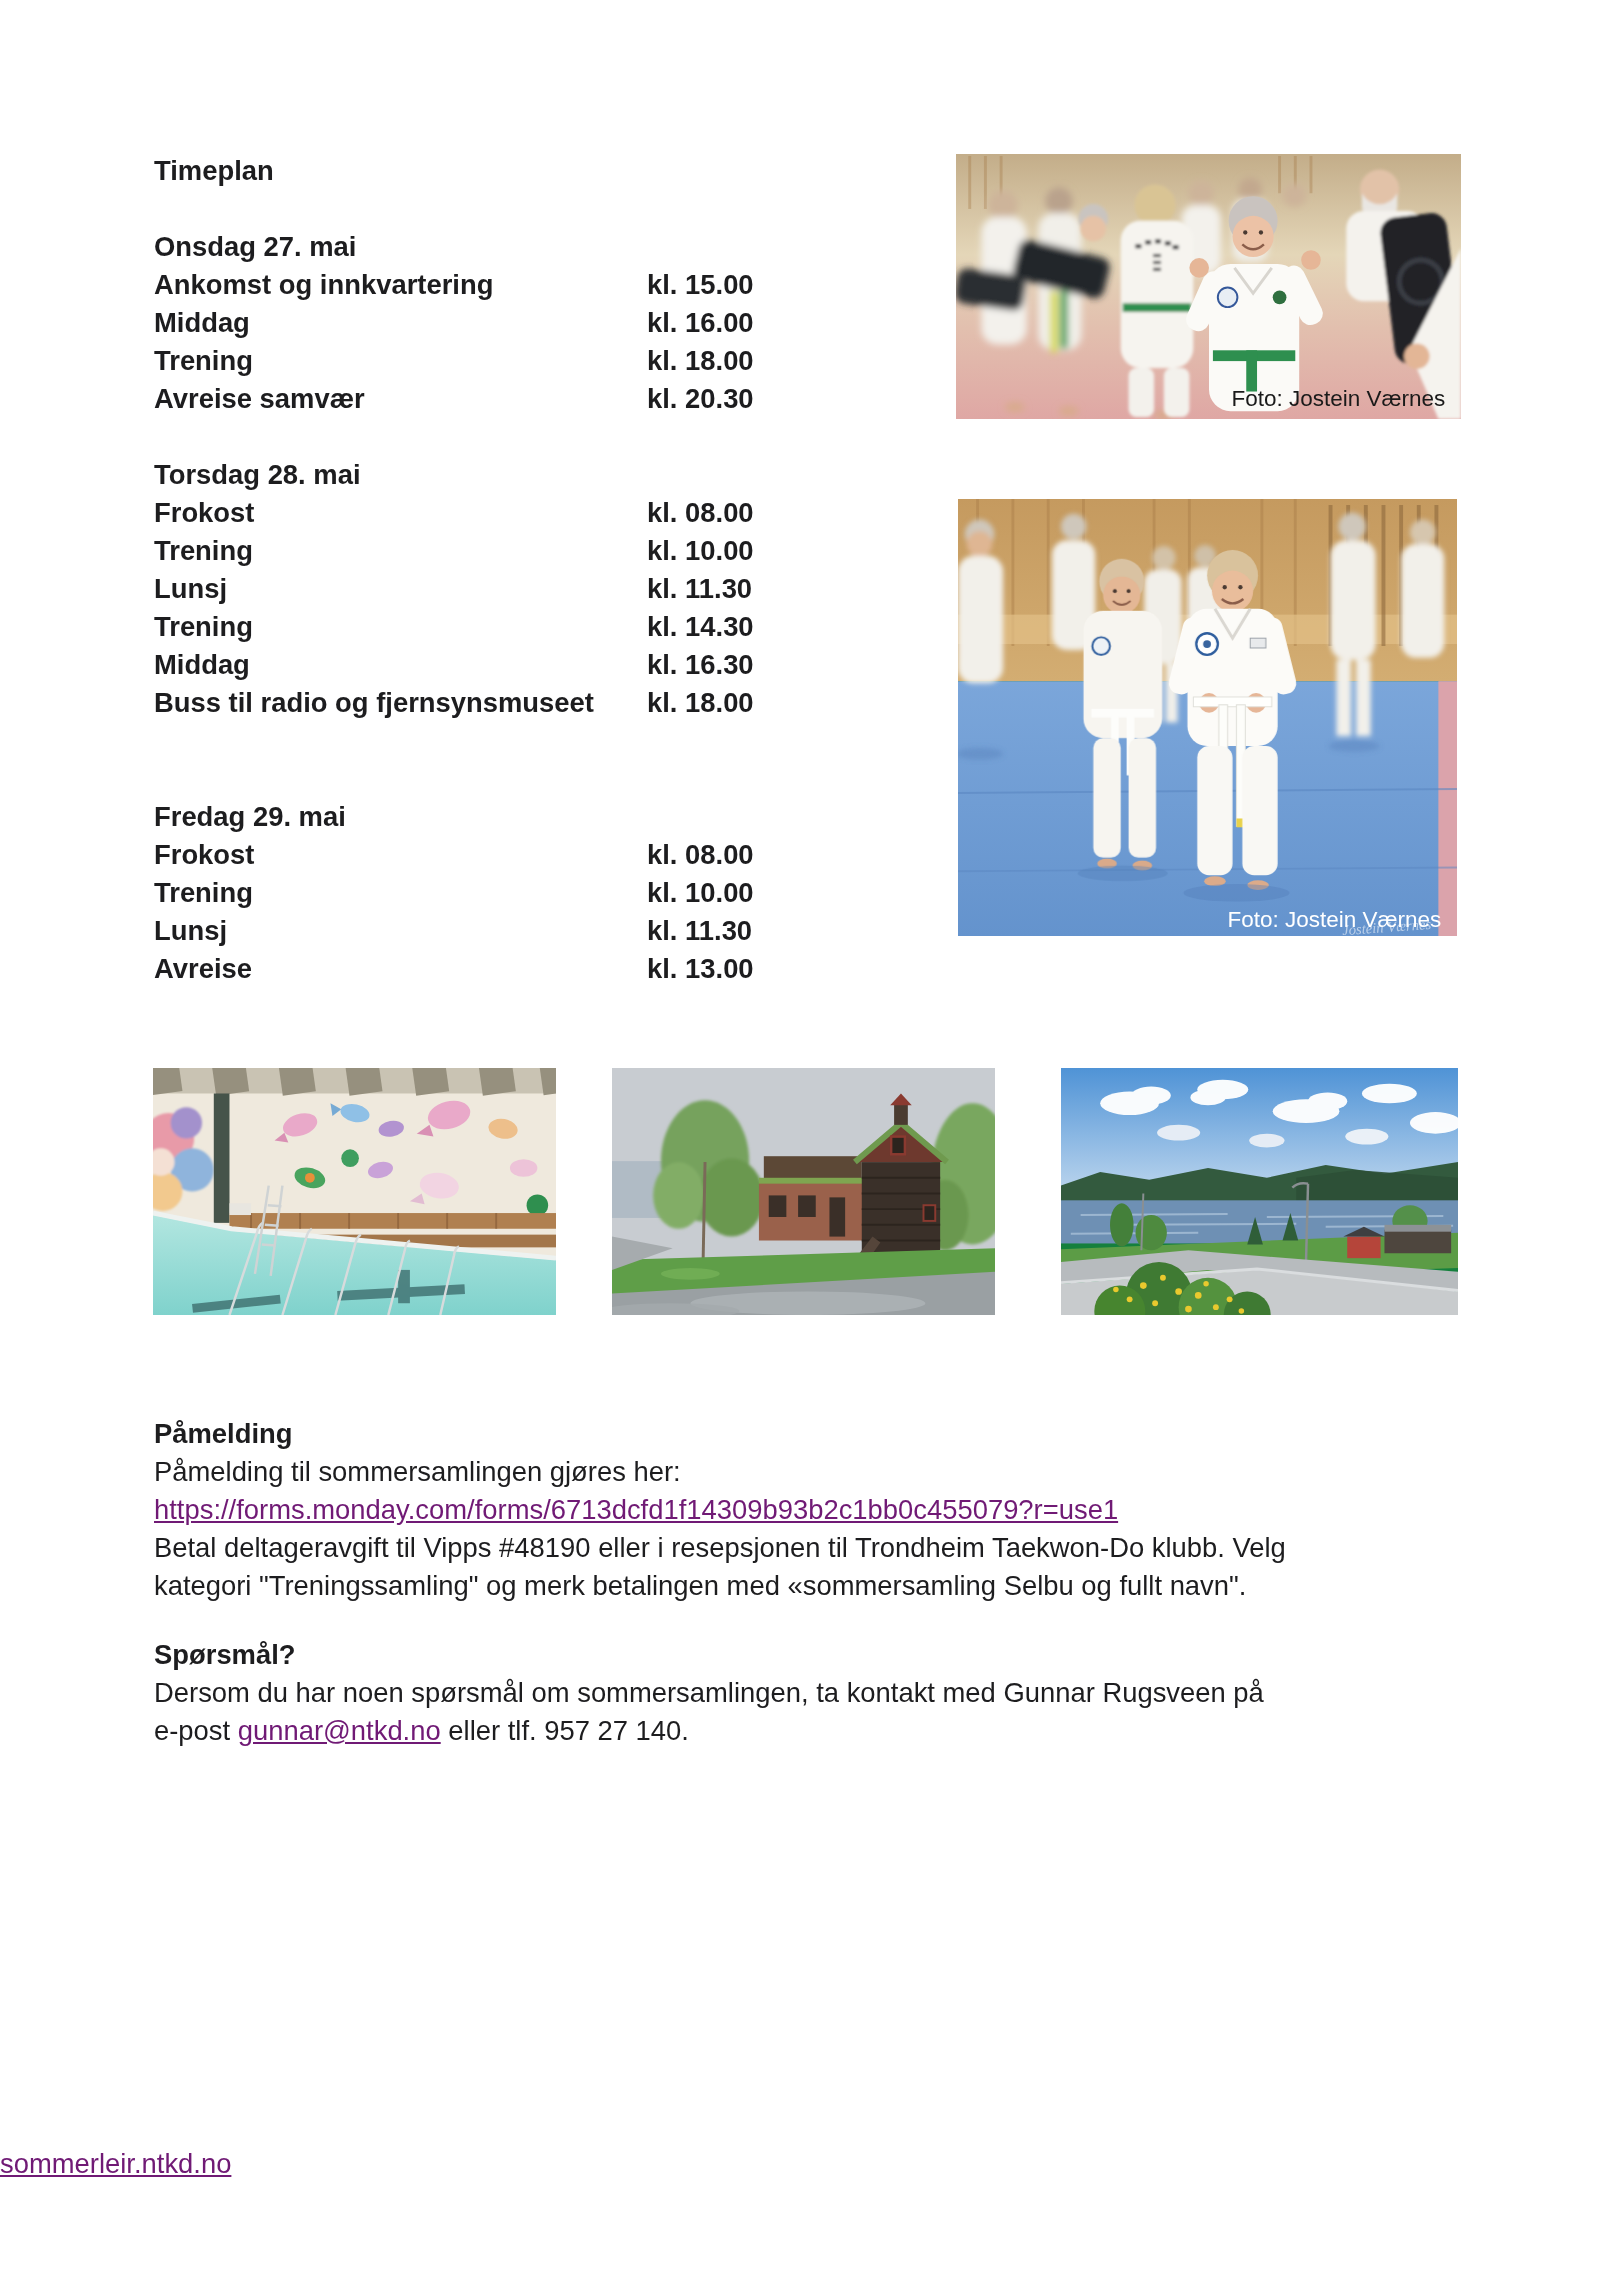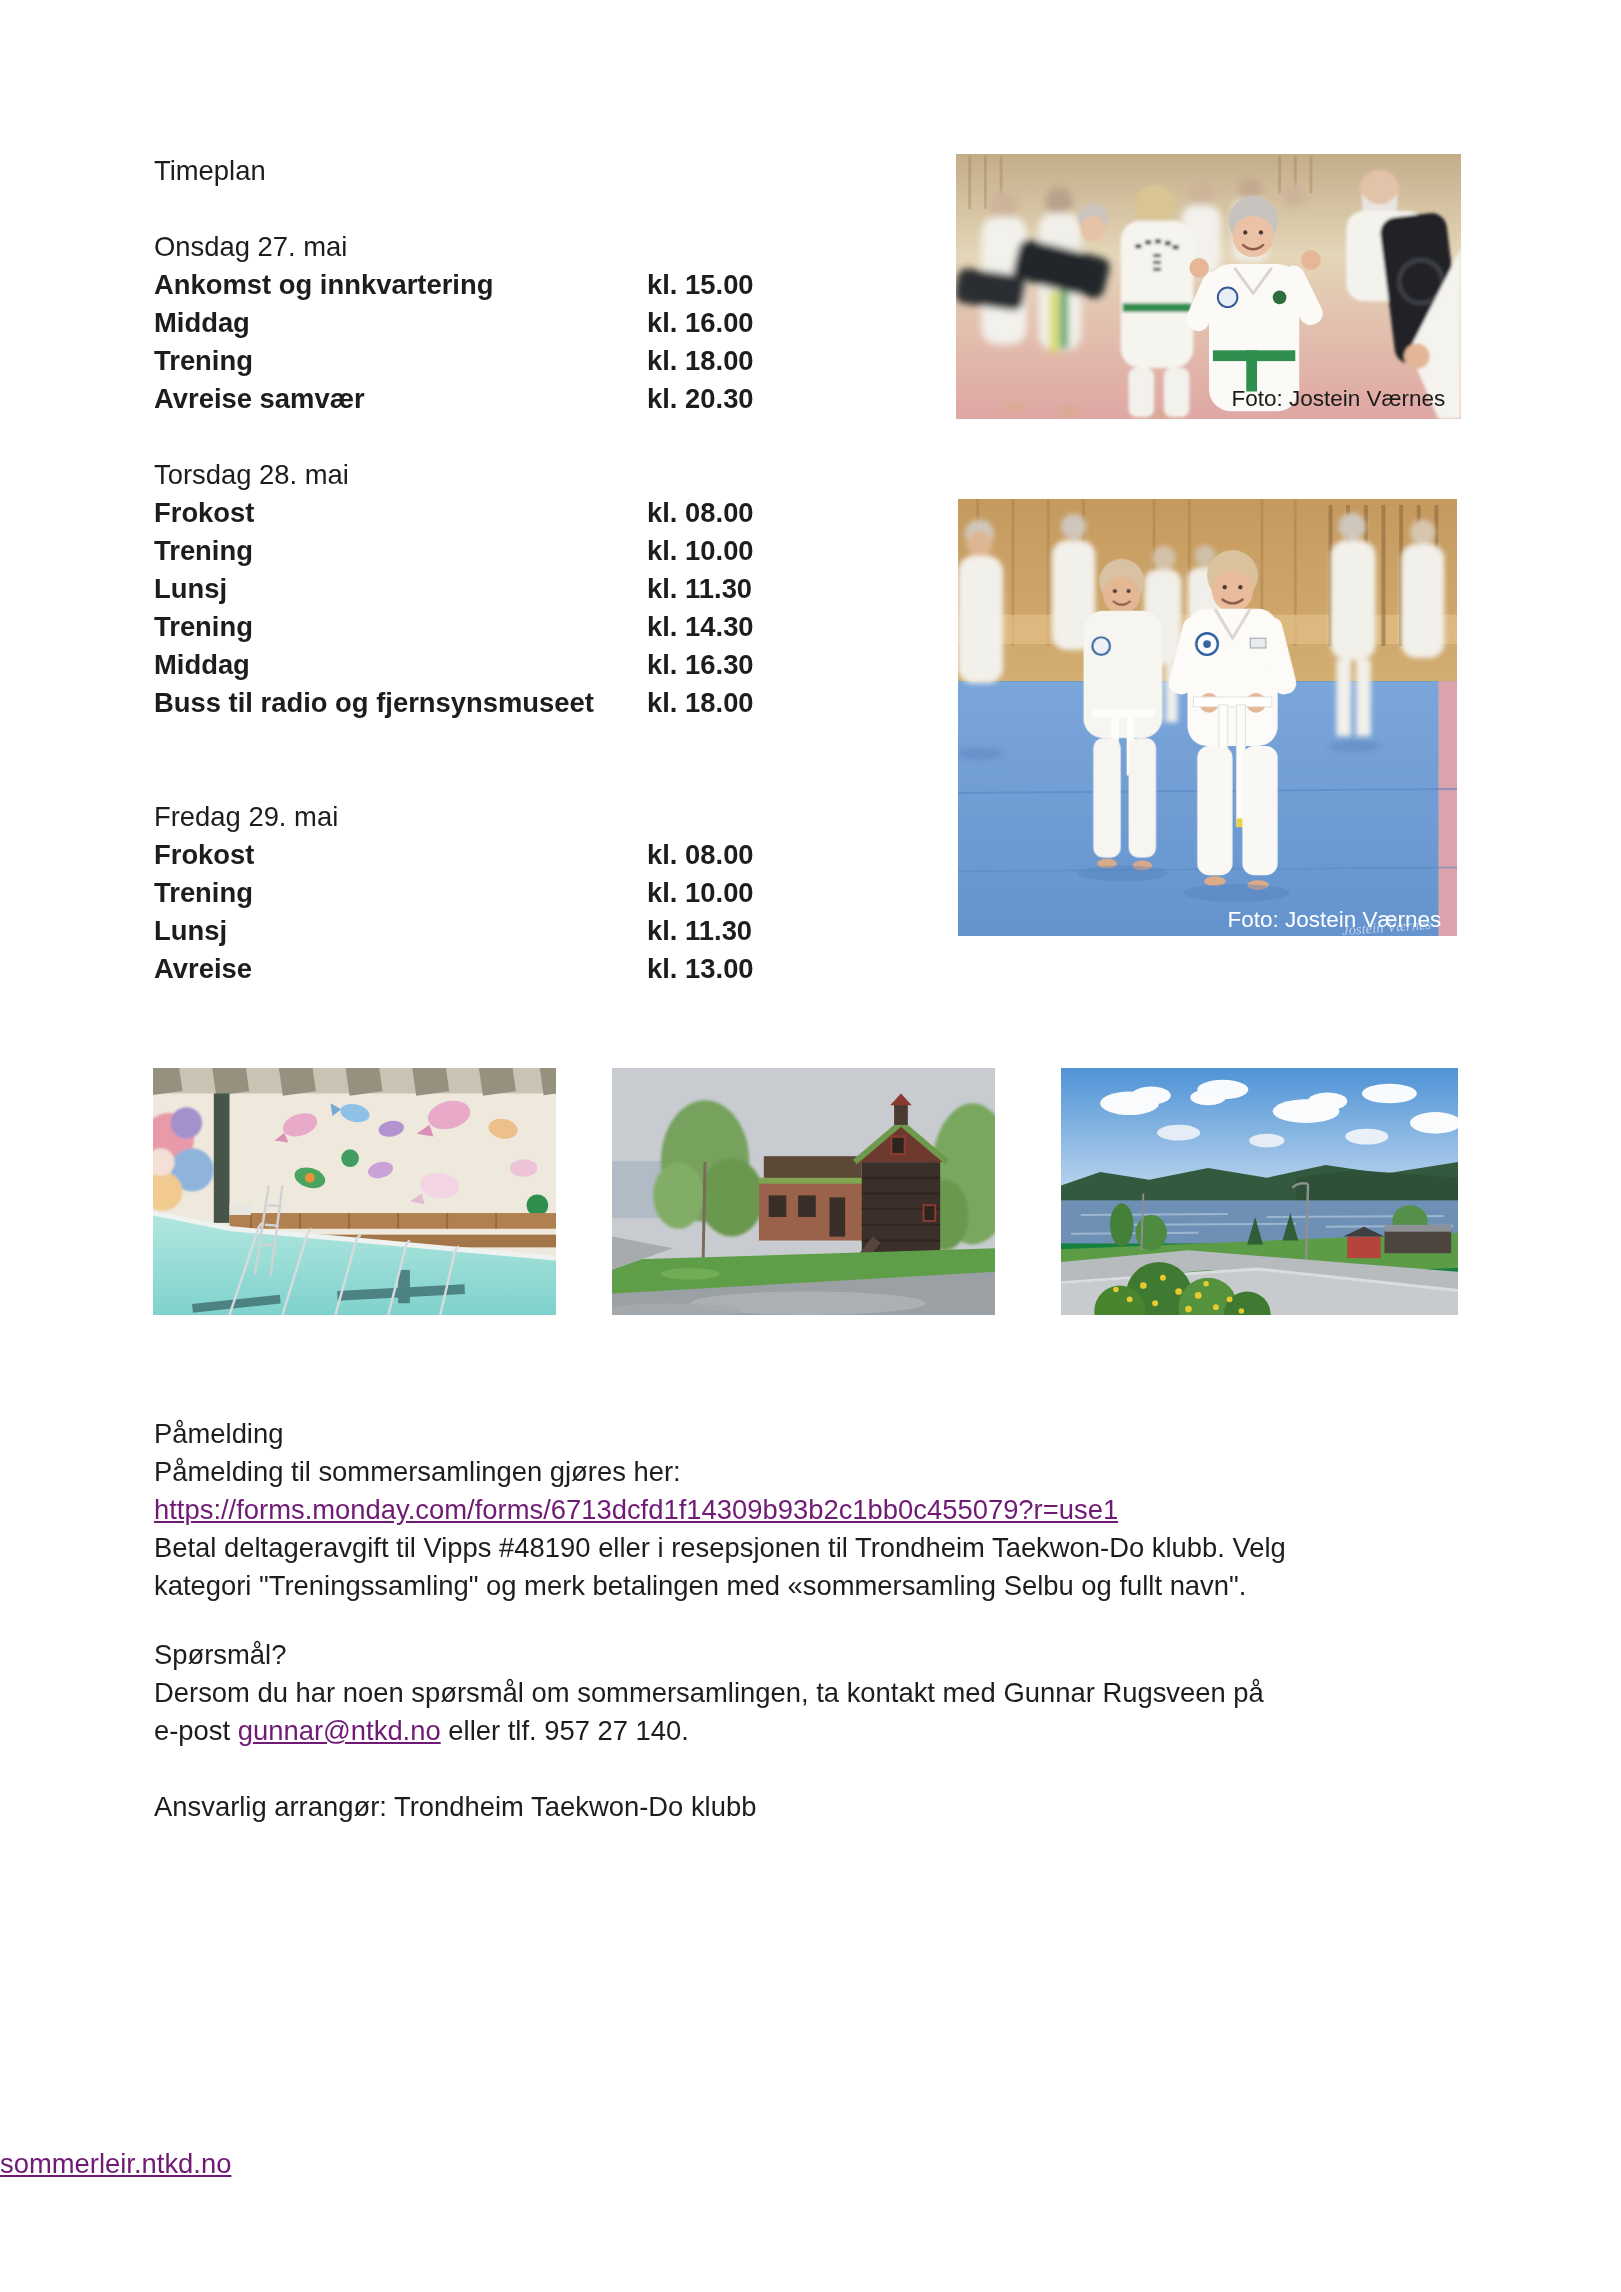--- a/index.html
+++ b/index.html
@@ -7,21 +7,21 @@
     position:relative;
     width:1621px;
     height:2293px;
     background:#ffffff;
     font-family:"Liberation Sans", sans-serif;
     color:#1d1d1f;
     overflow:hidden;
   }
   .txtblock{position:absolute;left:154px;width:1333px;font-size:27.4px;line-height:38px;}
   .line{height:38px;white-space:nowrap;}
-  .head{font-weight:400;}
+  .head{font-weight:700;}
   .sched-row{display:flex;height:38px;font-weight:bold;}
   .sched-row .act{width:493px;flex:0 0 493px;}
   .lnk{color:#701a75;text-decoration:underline;cursor:pointer;}
   .photo{position:absolute;overflow:hidden;background:#15803d;}
   .photo svg{display:block;width:100%;height:100%;}
   .cap{
     position:absolute;right:15.7px;bottom:7.8px;
     font-size:22.5px;line-height:25.5px;color:#1a1a1a;
   }
   .cap.white{color:#ffffff;bottom:3.9px;}
@@ -521,21 +521,20 @@
     <div class="line"><a class="lnk">https://forms.monday.com/forms/6713dcfd1f14309b93b2c1bb0c455079?r=use1</a></div>
     <div class="line">Betal deltageravgift til Vipps #48190 eller i resepsjonen til Trondheim Taekwon-Do klubb. Velg</div>
     <div class="line">kategori "Treningssamling" og merk betalingen med «sommersamling Selbu og fullt navn".</div>
   </div>
 
   <div class="txtblock" style="top:1636px;">
     <div class="line head">Spørsmål?</div>
     <div class="line">Dersom du har noen spørsmål om sommersamlingen, ta kontakt med Gunnar Rugsveen på</div>
     <div class="line"><span>e-post </span><a class="lnk">gunnar@ntkd.no</a><span> eller tlf. 957 27 140.</span></div>
     <div class="line"></div>
-    <div class="line">Ansvarlig arrangør: Trondheim Taekwon-Do klubb</div>
   </div>
 
   <div class="footer">
     <a class="lnk">sommerleir.ntkd.no</a>
   </div>
 
 </div>
 
 
 </body></html>

